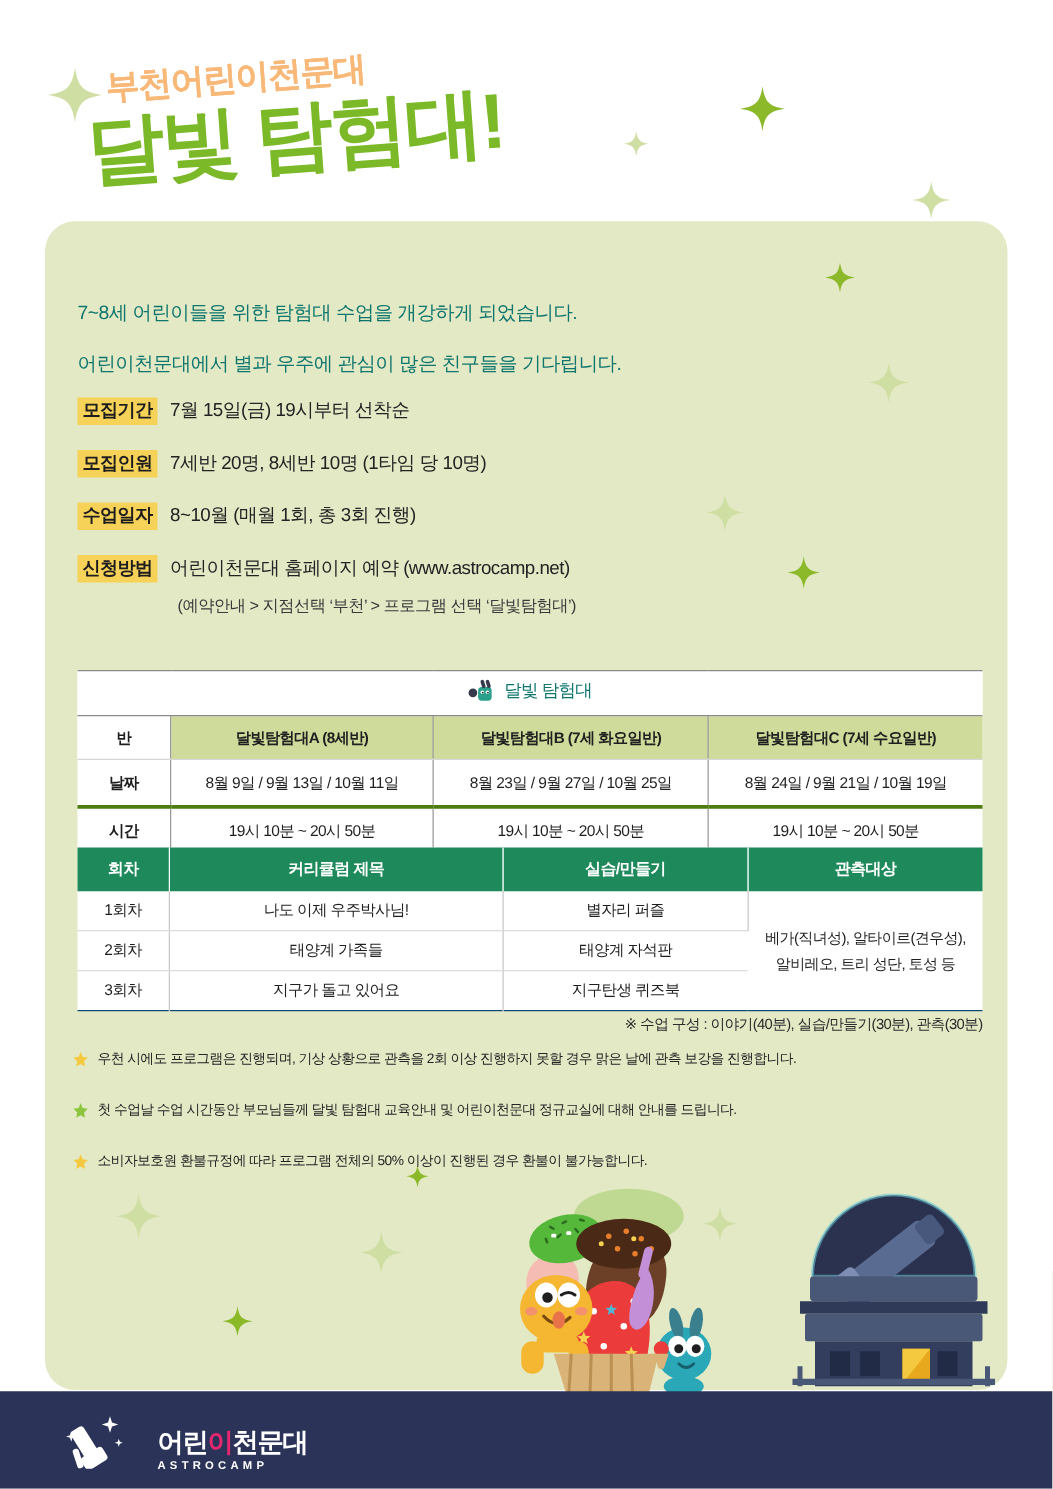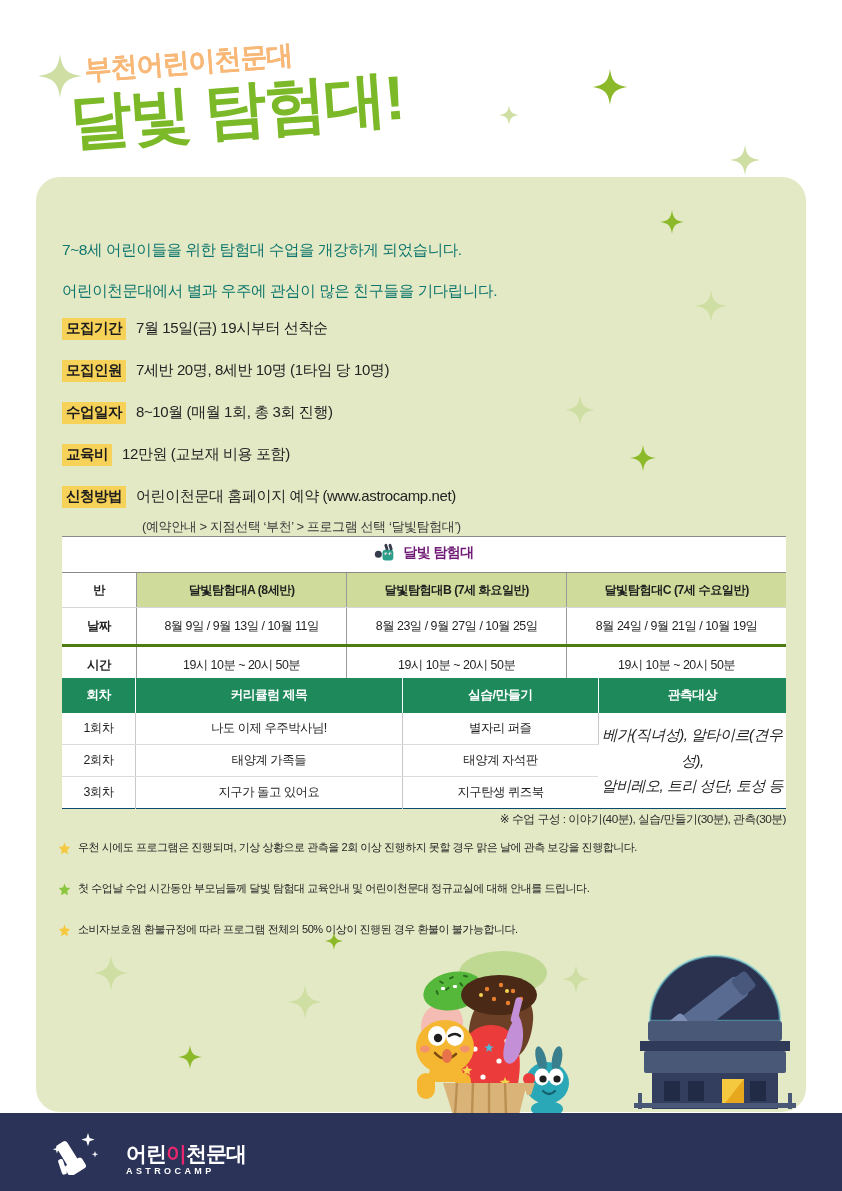--- a/index.html
+++ b/index.html
@@ -74,36 +74,36 @@
     background:#cfdb9a;height:32px;font-weight:bold;font-size:12.2px;
     border-bottom:1px solid #d6d6d6;
   }
   #schedule-table .hdr td.side{background:#ffffff;}
   #schedule-table tbody td{height:34px;border-bottom:3px solid #4d7c0f;}
   #schedule-table tbody tr:last-child td{border-bottom:none;}
   #schedule-table td.vsep{border-left:1px solid #9a9a9a;}
   #schedule-table td.first{width:72px;font-weight:bold;}
 
   .brand-mark{display:inline-flex;align-items:center;gap:7px;}
-  .brand-mark .txt{color:#701a75;font-weight:bold;font-size:14px;letter-spacing:-0.6px;}
+  .brand-mark .txt{color:#0f766e;font-weight:normal;font-size:14px;letter-spacing:-0.6px;}
 
   
   #curriculum-table{border-bottom:1px solid #0c4a6e;}
   #curriculum-table thead th{
     background:#1e8a5b;color:#ffffff;font-weight:bold;height:33px;font-size:12.8px;
     border-right:1px solid #ffffff;
   }
   #curriculum-table thead th:last-child{border-right:none;}
   #curriculum-table tbody td{
     height:29px;border-bottom:1px solid #dcdcdc;border-right:1px solid #c8c8c8;
   }
   #curriculum-table tbody tr:last-child td{border-bottom:none;}
   #curriculum-table tbody td:last-child{border-right:none;}
   #curriculum-table td.ob{
-    border-bottom:none;line-height:1.7;font-size:15px;font-style:italic;
+    border-bottom:none;line-height:1.7;font-size:12px;
   }
   .c1{width:72px;}.c2{width:268px;}.c3{width:196px;}.c4{width:188px;}
 
   .footnote{
     position:absolute;right:56px;top:812px;z-index:5;
     font-size:11.8px;color:#2b2b2b;letter-spacing:-0.5px;
   }
 
   
   .notes{position:absolute;left:58px;top:840px;z-index:5;width:740px;}
@@ -215,24 +215,20 @@
       <span class="lab">모집기간</span>
       <span class="val">7월 15일(금) 19시부터 선착순</span>
     </div>
     <div class="row">
       <span class="lab">모집인원</span>
       <span class="val">7세반 20명, 8세반 10명 (1타임 당 10명)</span>
     </div>
     <div class="row">
       <span class="lab">수업일자</span>
       <span class="val">8~10월 (매월 1회, 총 3회 진행)</span>
-    </div>
-    <div class="row">
-      <span class="lab">교육비</span>
-      <span class="val">12만원 (교보재 비용 포함)</span>
     </div>
     <div class="row">
       <span class="lab">신청방법</span>
       <span class="val">어린이천문대 홈페이지 예약 (www.astrocamp.net)</span>
     </div>
     <div class="subnote">(예약안내 &gt; 지점선택 ‘부천’ &gt; 프로그램 선택 ‘달빛탐험대’)</div>
   </div>
 
   <div class="tbl-wrap" id="schedule-wrap">
     <table id="schedule-table">

